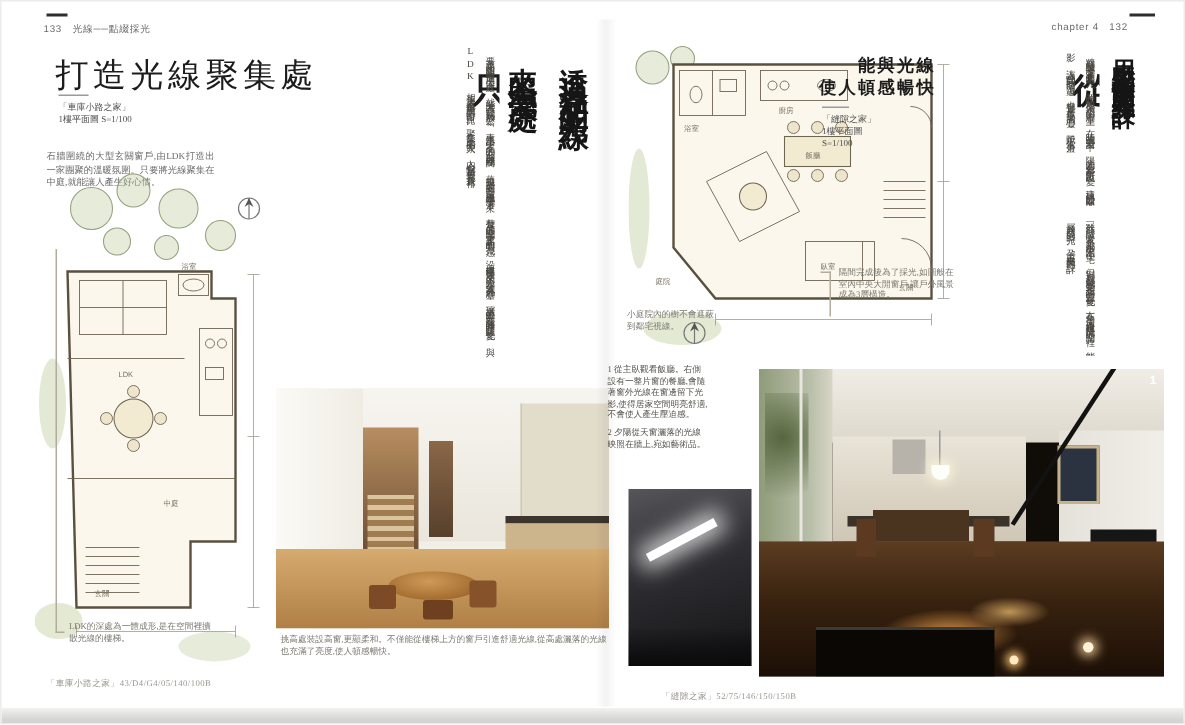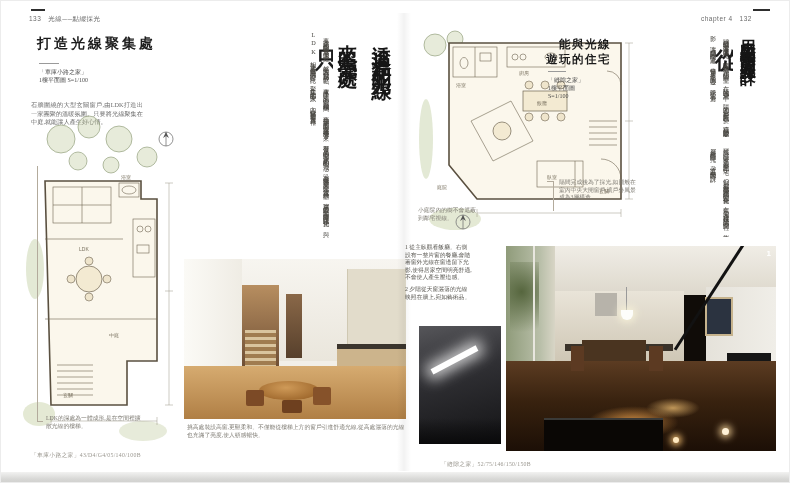--- a/index.html
+++ b/index.html
@@ -4,21 +4,21 @@
 <style>
   html,body{margin:0;padding:0;background:#fff;}
   #canvas{position:relative;width:790px;height:483px;background:#ffffff;overflow:hidden;
           font-family:"Liberation Serif","DejaVu Serif",serif;color:#3a3a3a;
           border:1px solid #ececec;box-sizing:border-box;}
   .abs{position:absolute;}
   
   .hdash{height:2px;background:#2e2e2e;}
   .hdr{font-family:"Liberation Sans","DejaVu Sans",sans-serif;font-size:6.5px;color:#6a6a6a;letter-spacing:.5px;}
   
-  .lp-title{font-size:14px;font-weight:bold;color:#1c1c1c;letter-spacing:3px;text-align:center;}
+  .lp-title{font-size:22px;font-weight:normal;color:#1c1c1c;letter-spacing:3px;text-align:center;}
   .smalldash{height:1px;background:#9a9a9a;}
   .plan-label{font-size:6px;line-height:8px;color:#4c4c4c;}
   .body-s{font-size:6.2px;line-height:8.6px;color:#6a6a6a;text-align:justify;}
   .note{font-size:5.8px;line-height:7.6px;color:#7d7a72;}
   .foot{font-size:5.8px;color:#9a978f;letter-spacing:.3px;}
   
   .vtext{writing-mode:vertical-rl;text-orientation:upright;overflow:hidden;}
   .vbody{font-size:6.2px;letter-spacing:1.4px;line-height:13px;color:#46443f;}
   .dropcap{font-size:23px;font-weight:bold;letter-spacing:2px;color:#1c1c1c;}
   .vtitle{font-size:20px;font-weight:bold;letter-spacing:6px;color:#161616;line-height:34px;}
@@ -208,21 +208,21 @@
       <text x="100" y="46">廚房</text>
       <text x="118" y="76">飯廳</text>
       <text x="128" y="150">臥室</text>
       <text x="18" y="160">庭院</text>
       <text x="180" y="164">玄關</text>
     </g>
   </svg>
 
   <div class="abs sec-title" style="left:545px;top:36px;text-align:right;">
     <div>能與光線</div>
-    <div>遊玩的住宅</div>
+    <div>使人頓感暢快</div>
   </div>
   <div class="abs smalldash" style="left:547px;top:70px;width:18px;"></div>
   <div class="abs plan-label" style="left:547px;top:75px;">
     <div>「縫隙之家」</div>
     <div>1樓平面圖</div>
     <div>S=1/100</div>
   </div>
 
   <div class="abs conn" style="left:552px;top:180px;width:1px;height:30px;"></div>
   <div class="abs conn" style="left:546px;top:180px;width:7px;height:1px;"></div>

